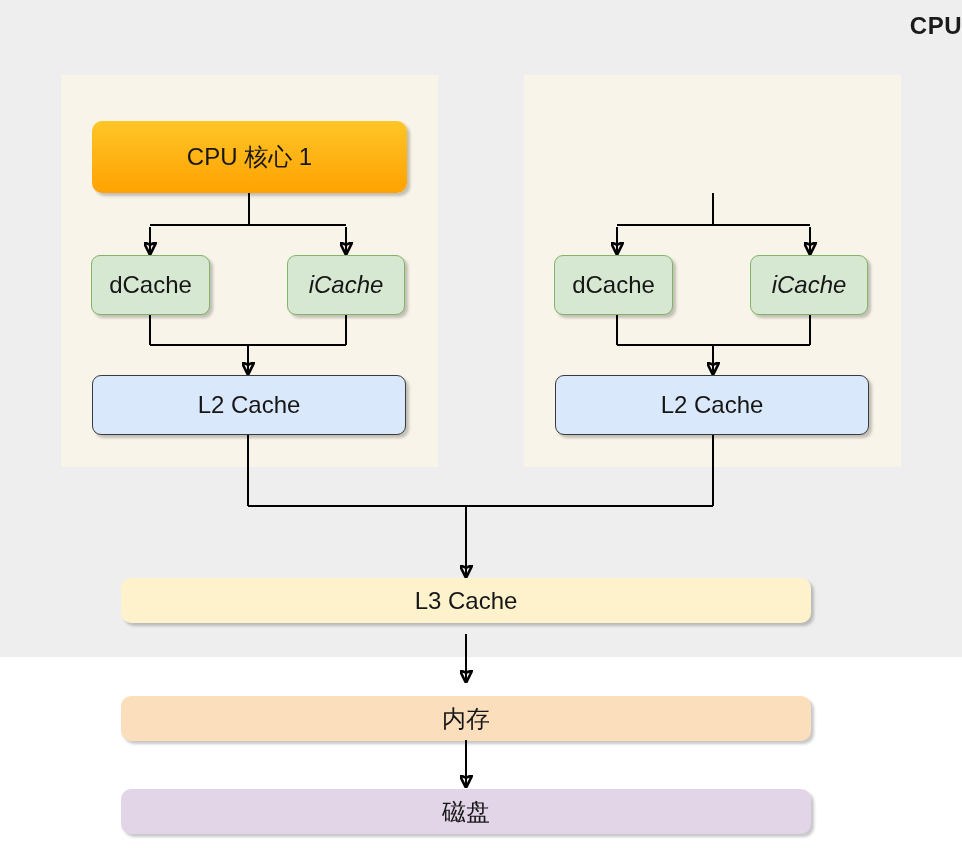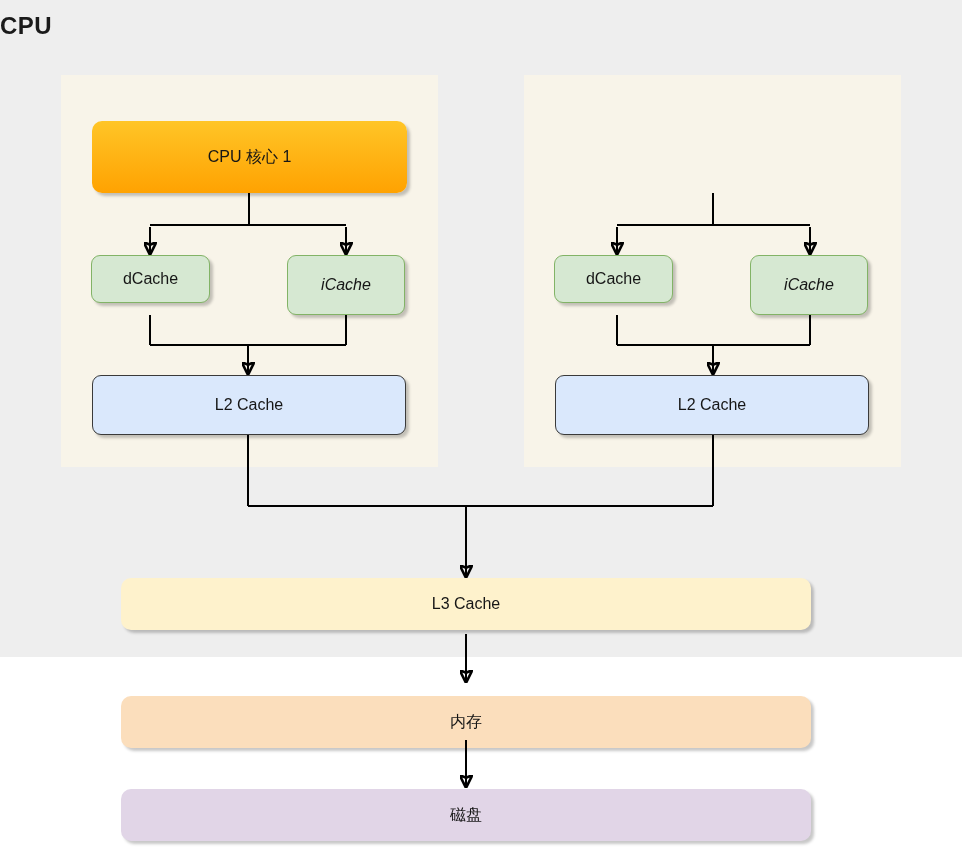--- a/index.html
+++ b/index.html
@@ -17,21 +17,21 @@
     position: absolute;
     left: 0; top: 0;
     width: 962px; height: 657px;
     background: var(--gray-bg, #eeeeee);
   }
 
   .diagram-title {
     position: absolute;
     left: 0; top: 12px;
     width: 962px;
-    text-align: left;
+    text-align: right;
     font-size: 24px;
     font-weight: bold;
     color: #1a1a1a;
     letter-spacing: 0.5px;
   }
 
   .panel {
     position: absolute;
     top: 75px;
     width: 377px;
@@ -41,56 +41,56 @@
   .panel.p1 { left: 61px; }
   .panel.p2 { left: 524px; }
 
   .node {
     position: absolute;
     display: flex;
     align-items: center;
     justify-content: center;
     border-radius: 9px;
     box-shadow: 3px 3px 3px rgba(0,0,0,0.22);
-    font-size: 16px;
+    font-size: 24px;
     color: #161616;
     box-sizing: border-box;
     white-space: nowrap;
   }
 
   .node.core {
     left: 31px; top: 46px;
     width: 315px; height: 72px;
     background: linear-gradient(var(--core-top, #ffc527), var(--core-bottom, #ffa201));
     border-radius: 10px;
   }
   .node.dcache {
     left: 30px; top: 180px;
-    width: 119px; height: 48px;
+    width: 119px; height: 60px;
     background: var(--cache-fill, #d6e8d2);
     border: 1px solid var(--cache-border, #82b366);
   }
   .node.icache {
     left: 226px; top: 180px;
     width: 118px; height: 60px;
     background: var(--cache-fill, #d6e8d2);
     border: 1px solid var(--cache-border, #82b366);
     font-style: italic;
   }
   .node.l2 {
     left: 31px; top: 300px;
     width: 314px; height: 60px;
     background: var(--l2-fill, #dae8fc);
     border: 1px solid var(--l2-border, #3a3a3a);
     text-align: right;
   }
 
   .node.wide {
     left: 121px;
-    width: 690px; height: 52px;
+    width: 690px; height: 45px;
     border-radius: 10px;
   }
   .node.l3   { top: 578px; background: var(--l3-fill, #fef2cc); }
   .node.mem  { top: 684px; background: var(--mem-fill, #fbdebc); margin-top: 12px; }
   .node.disk { top: 789px; background: var(--disk-fill, #e1d5e7); }
 
   svg.connectors {
     position: absolute;
     left: 0; top: 0;
     pointer-events: none;

